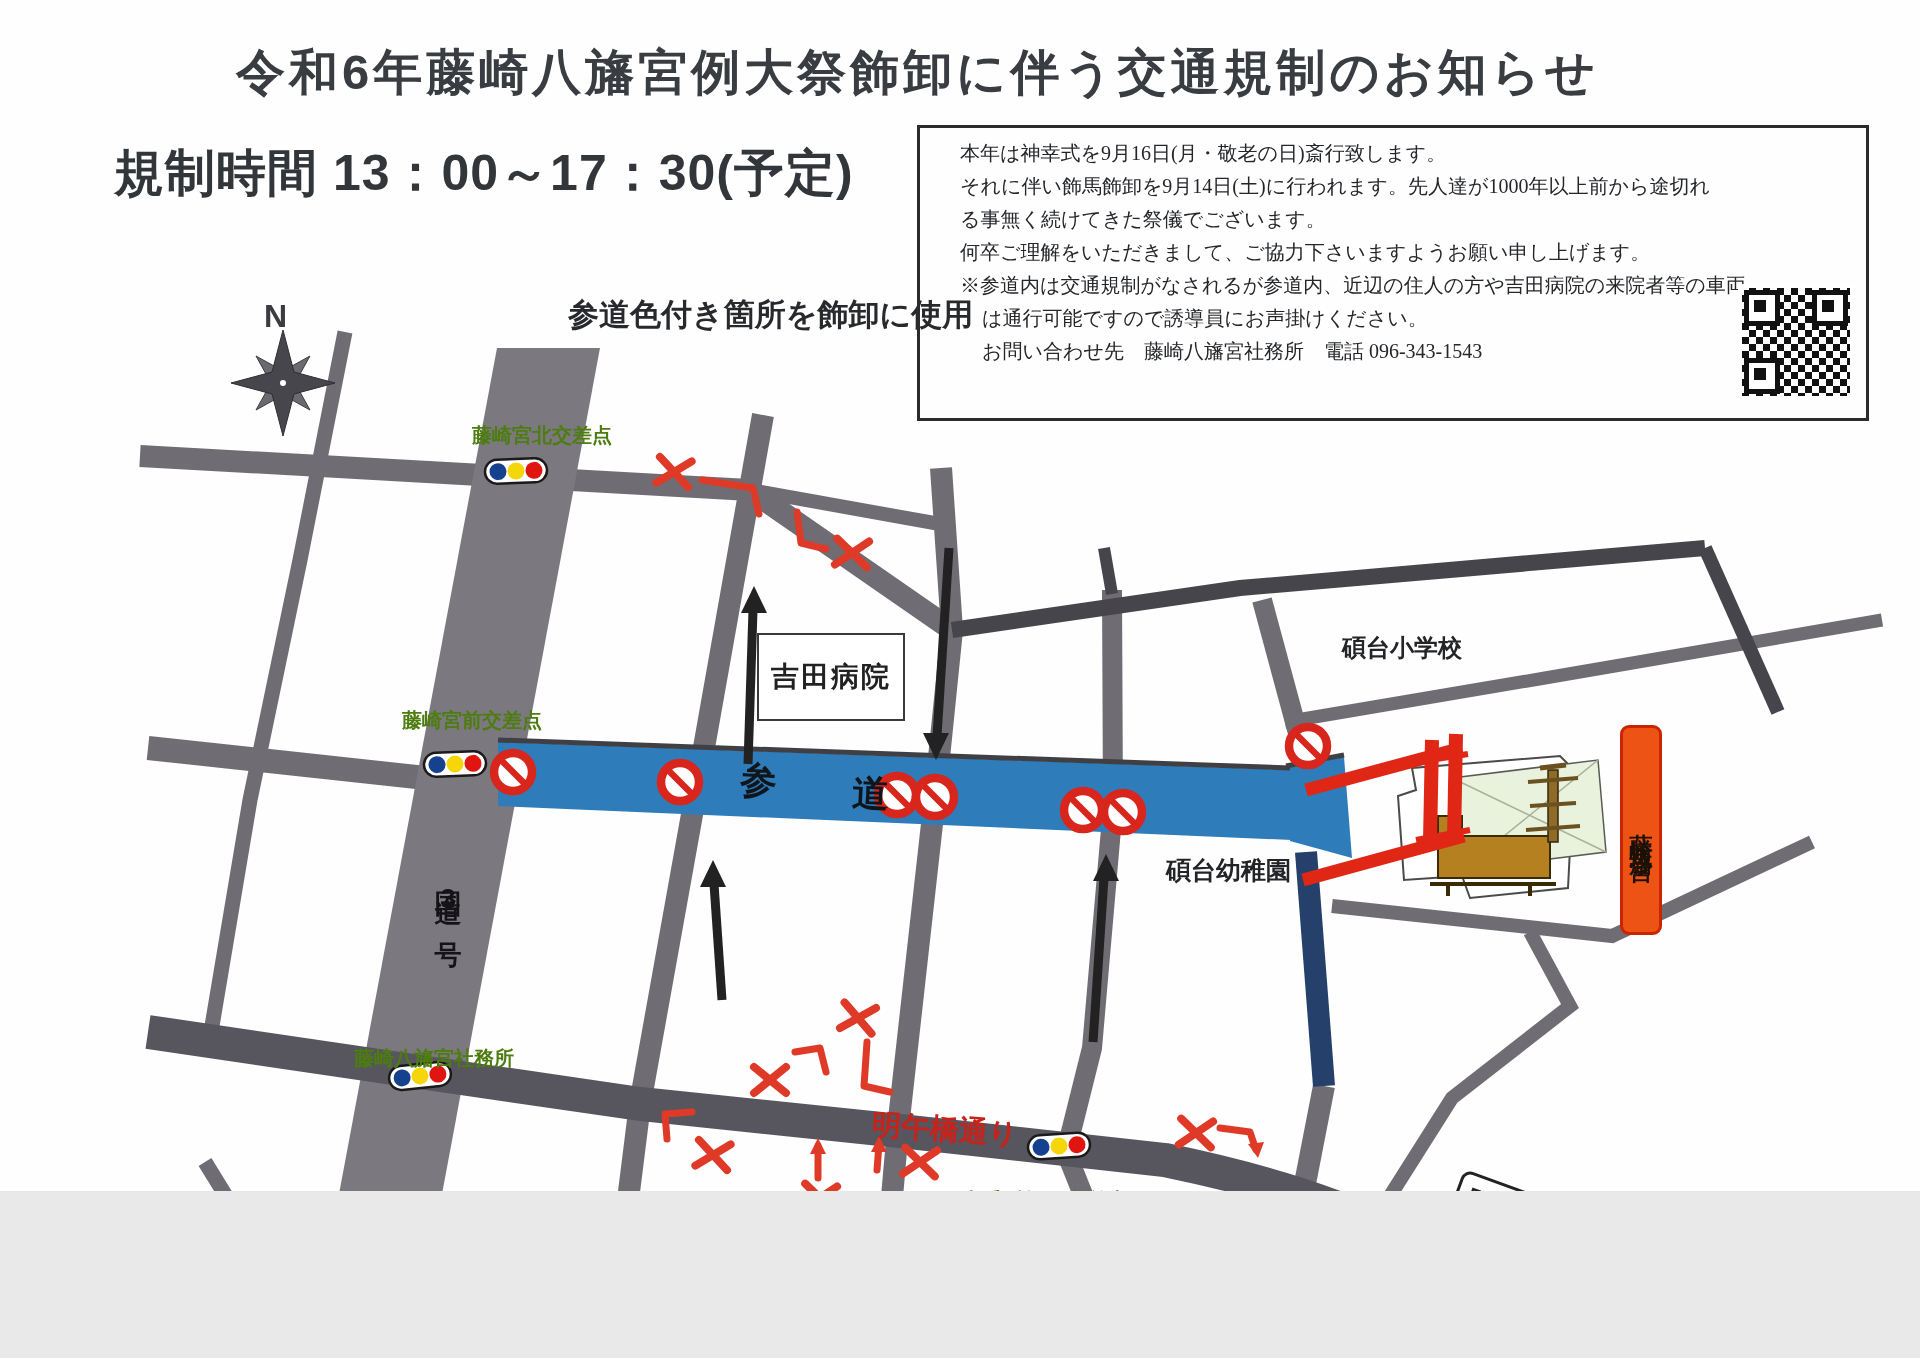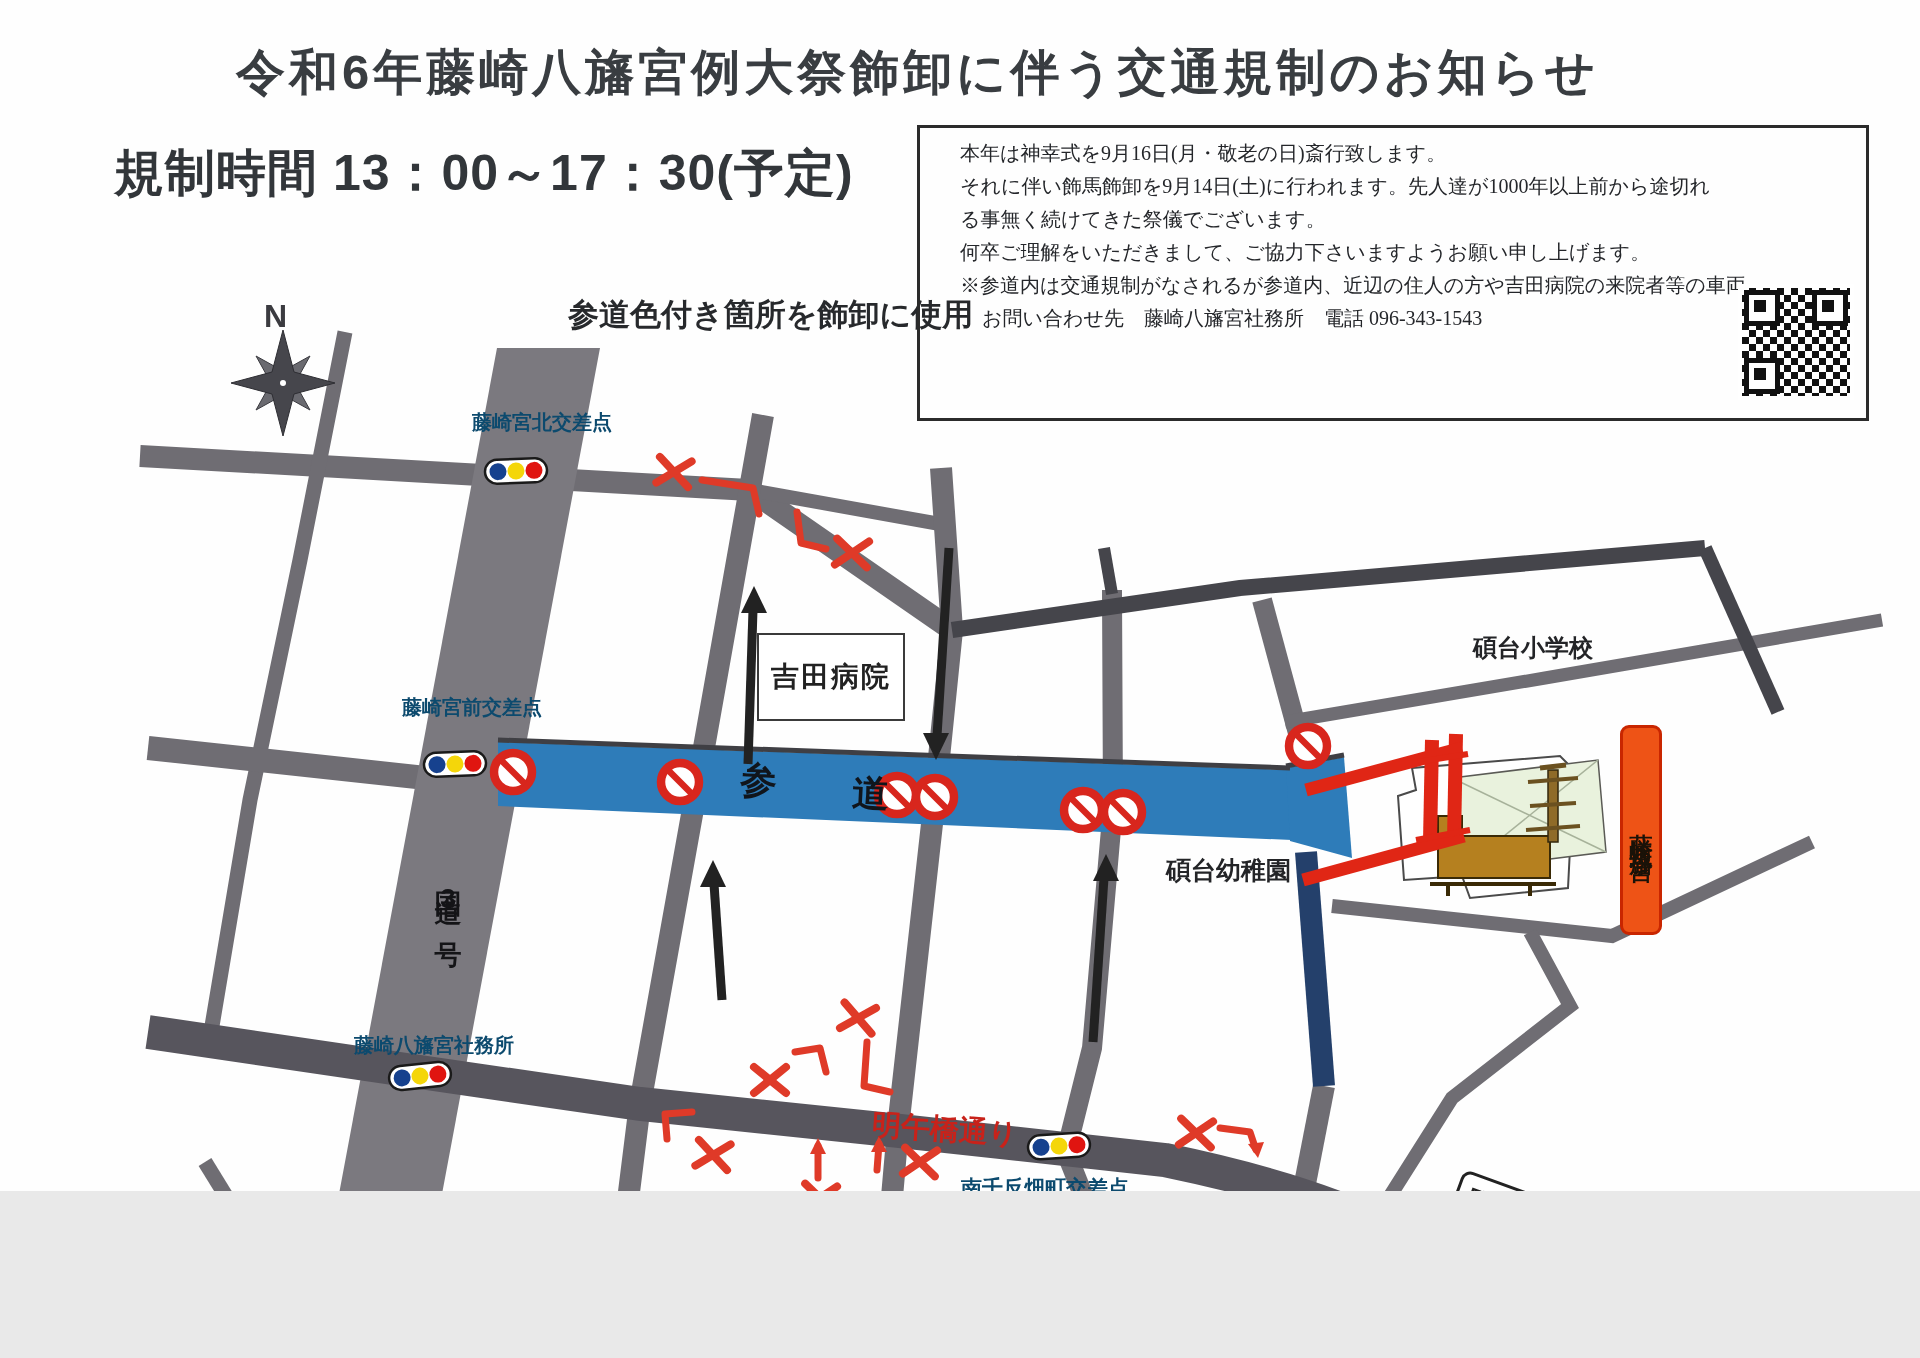--- a/index.html
+++ b/index.html
@@ -19,27 +19,27 @@
   
   .qr{position:absolute;left:822px;top:160px;width:108px;height:108px;background:
       conic-gradient(#111 90deg,#fff 0 180deg,#111 0 270deg,#fff 0) 0 0/14px 14px;
       outline:4px solid #fff;}
   .qr .finder{position:absolute;width:26px;height:26px;border:5px solid #111;background:#fff;}
   .qr .finder i{position:absolute;left:5px;top:5px;width:12px;height:12px;background:#111;display:block;}
   .f1{left:2px;top:2px;} .f2{right:2px;top:2px;} .f3{left:2px;bottom:2px;}
   
   .legend{left:568px;top:294px;font-size:31px;font-weight:600;color:#27292c;}
   .compass-n{left:264px;top:298px;font-size:32px;font-weight:700;color:#3b3b40;}
-  .xing{font-size:20px;font-weight:700;color:#0c4a6e;}
+  .xing{font-size:20px;font-weight:700;color:#4d7c0f;margin-top:13px;}
   .x-north{left:472px;top:409px;}
   .x-front{left:402px;top:694px;}
   .x-meigo{left:354px;top:1032px;}
   .x-minami{left:961px;top:1174px;font-size:21px;}
   .place{font-weight:700;color:#232427;}
-  .p-elem{left:1473px;top:632px;font-size:24px;}
+  .p-elem{left:1342px;top:632px;font-size:24px;}
   .p-kind{left:1166px;top:854px;font-size:25px;}
   .hospital-box{position:absolute;left:757px;top:633px;width:144px;height:84px;border:2px solid #3a3a3a;
       background:#fff;display:flex;align-items:center;justify-content:center;font-size:28px;font-weight:700;
       color:#222;z-index:2;letter-spacing:2px;}
   .route3{left:430px;top:870px;writing-mode:vertical-rl;text-orientation:upright;font-size:27px;
       font-weight:700;color:#141417;letter-spacing:7px;}
   .sando-ch{font-size:37px;font-weight:700;color:#10151c;transform:rotate(3deg);}
   .s-a{left:740px;top:756px;} .s-b{left:852px;top:769px;}
   .meigo-street{left:872px;top:1110px;font-size:29px;font-weight:700;color:#c8221a;transform:rotate(4deg);}
   .bridge-box{position:absolute;left:1452px;top:1186px;width:104px;height:46px;border:3px solid #222;
@@ -241,20 +241,21 @@
 
   <div class="lbl title overlay">令和6年藤崎八旛宮例大祭飾卸に伴う交通規制のお知らせ</div>
   <div class="lbl subtitle overlay">規制時間 13：00～17：30(予定)</div>
 
   <div class="notice">
     <div class="nline">本年は神幸式を9月16日(月・敬老の日)斎行致します。</div>
     <div class="nline">それに伴い飾馬飾卸を9月14日(土)に行われます。先人達が1000年以上前から途切れ</div>
     <div class="nline">る事無く続けてきた祭儀でございます。</div>
     <div class="nline">何卒ご理解をいただきまして、ご協力下さいますようお願い申し上げます。</div>
     <div class="nline">※参道内は交通規制がなされるが参道内、近辺の住人の方や吉田病院の来院者等の車両</div>
+    <div class="nline ind">は通行可能ですので誘導員にお声掛けください。</div>
     <div class="nline ind">お問い合わせ先　藤崎八旛宮社務所　電話 096-343-1543</div>
     <div class="qr">
       <span class="finder f1">
           <i></i>
         </span>
       <span class="finder f2">
           <i></i>
         </span>
       <span class="finder f3">
           <i></i>

